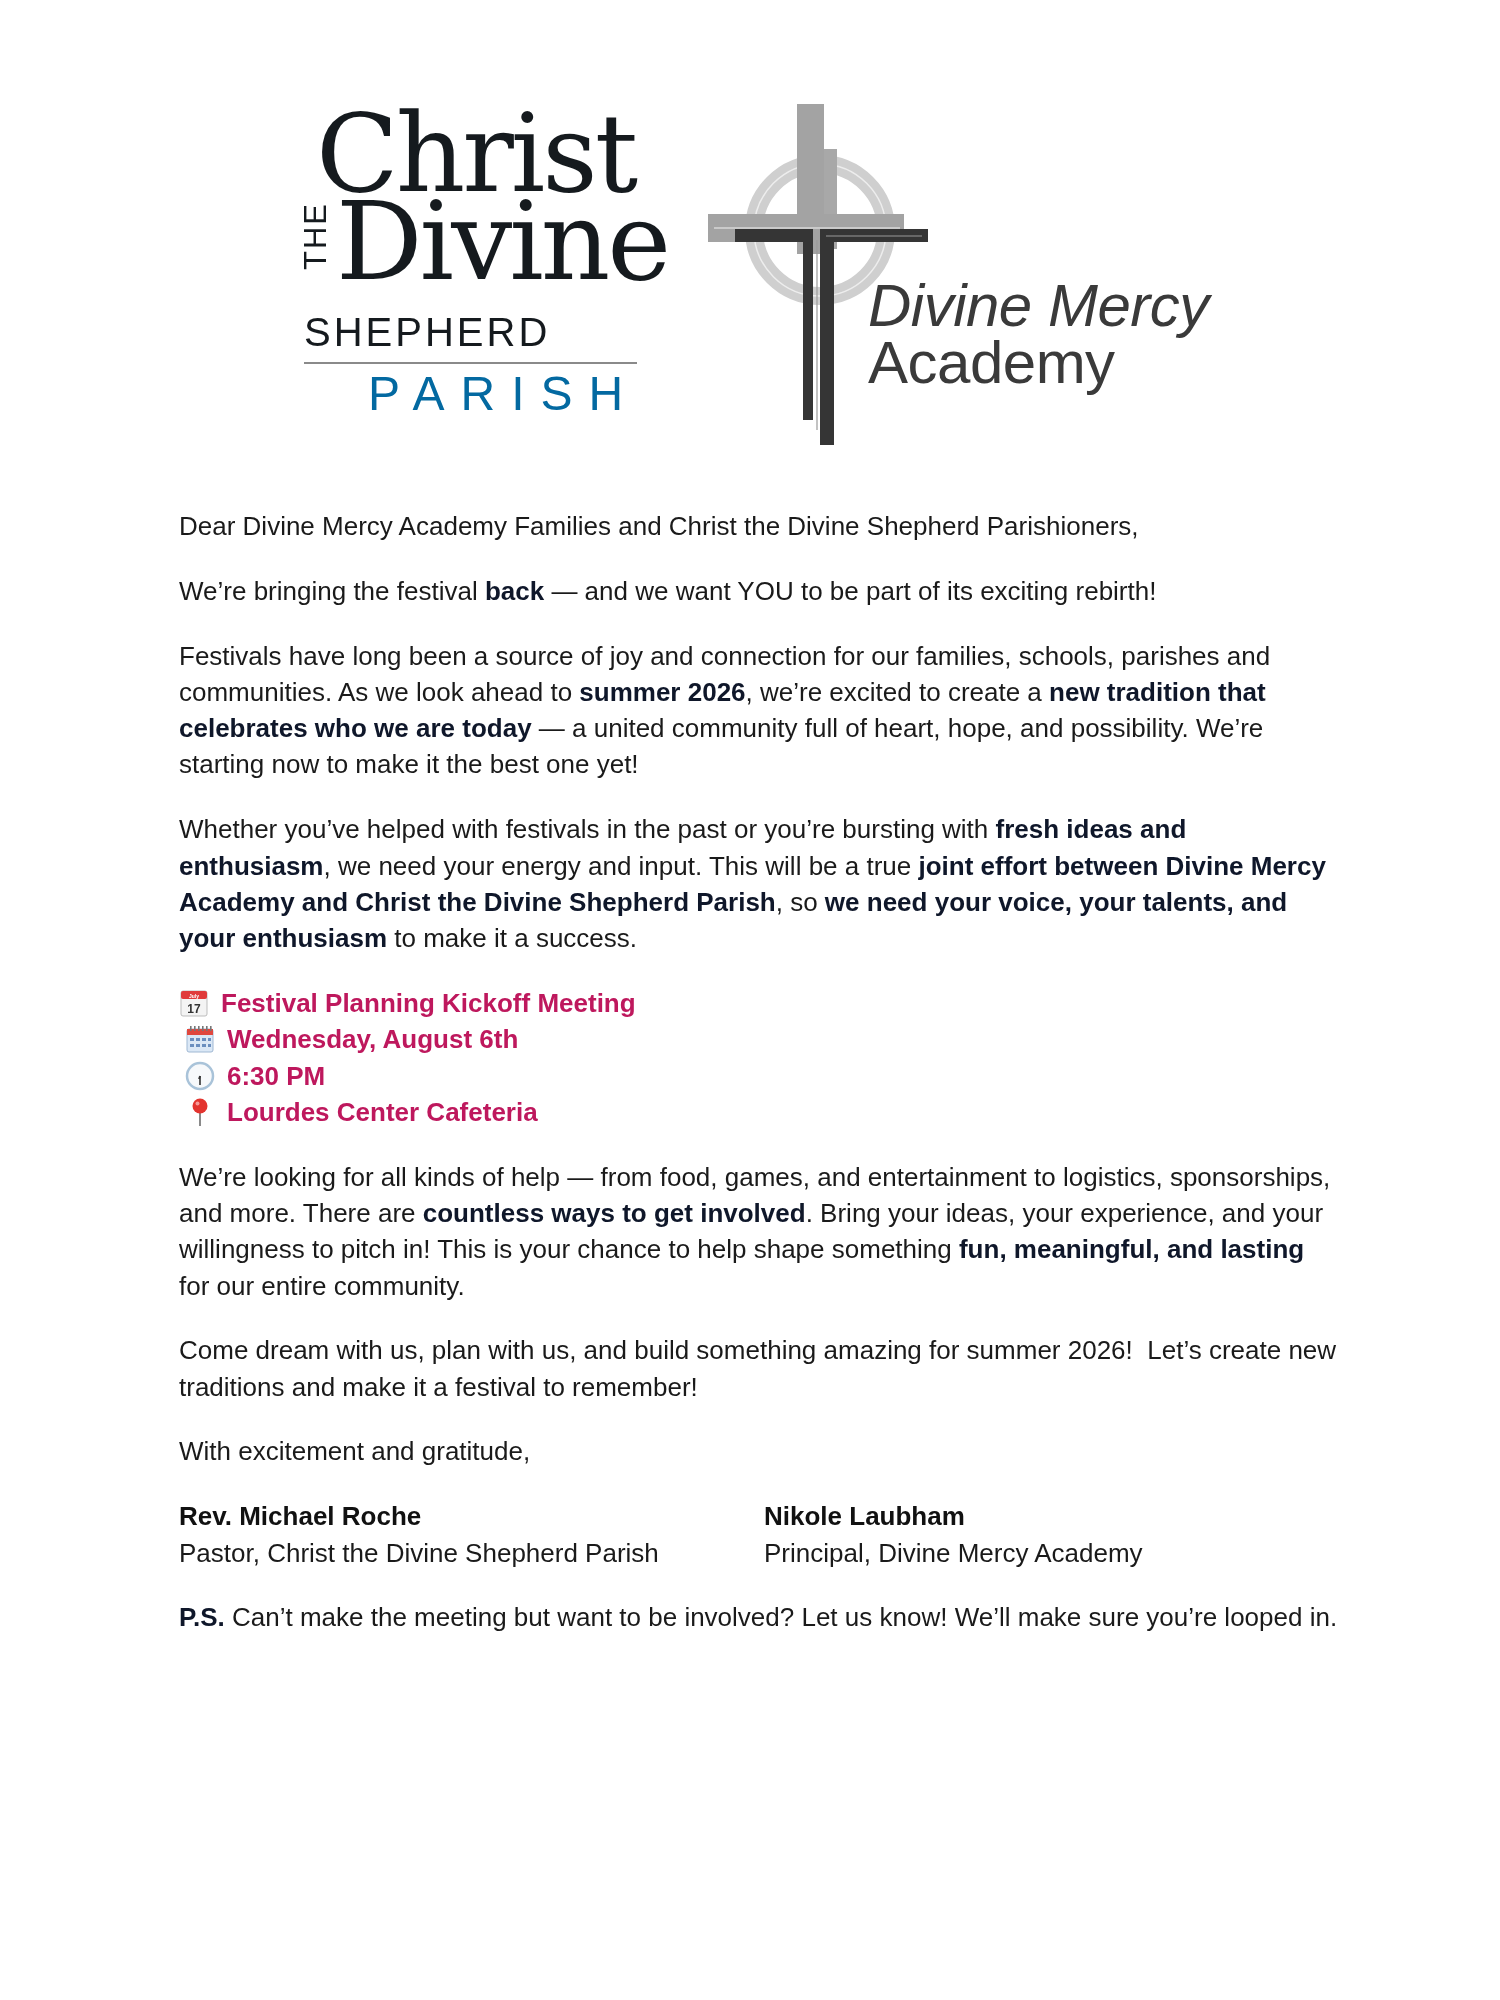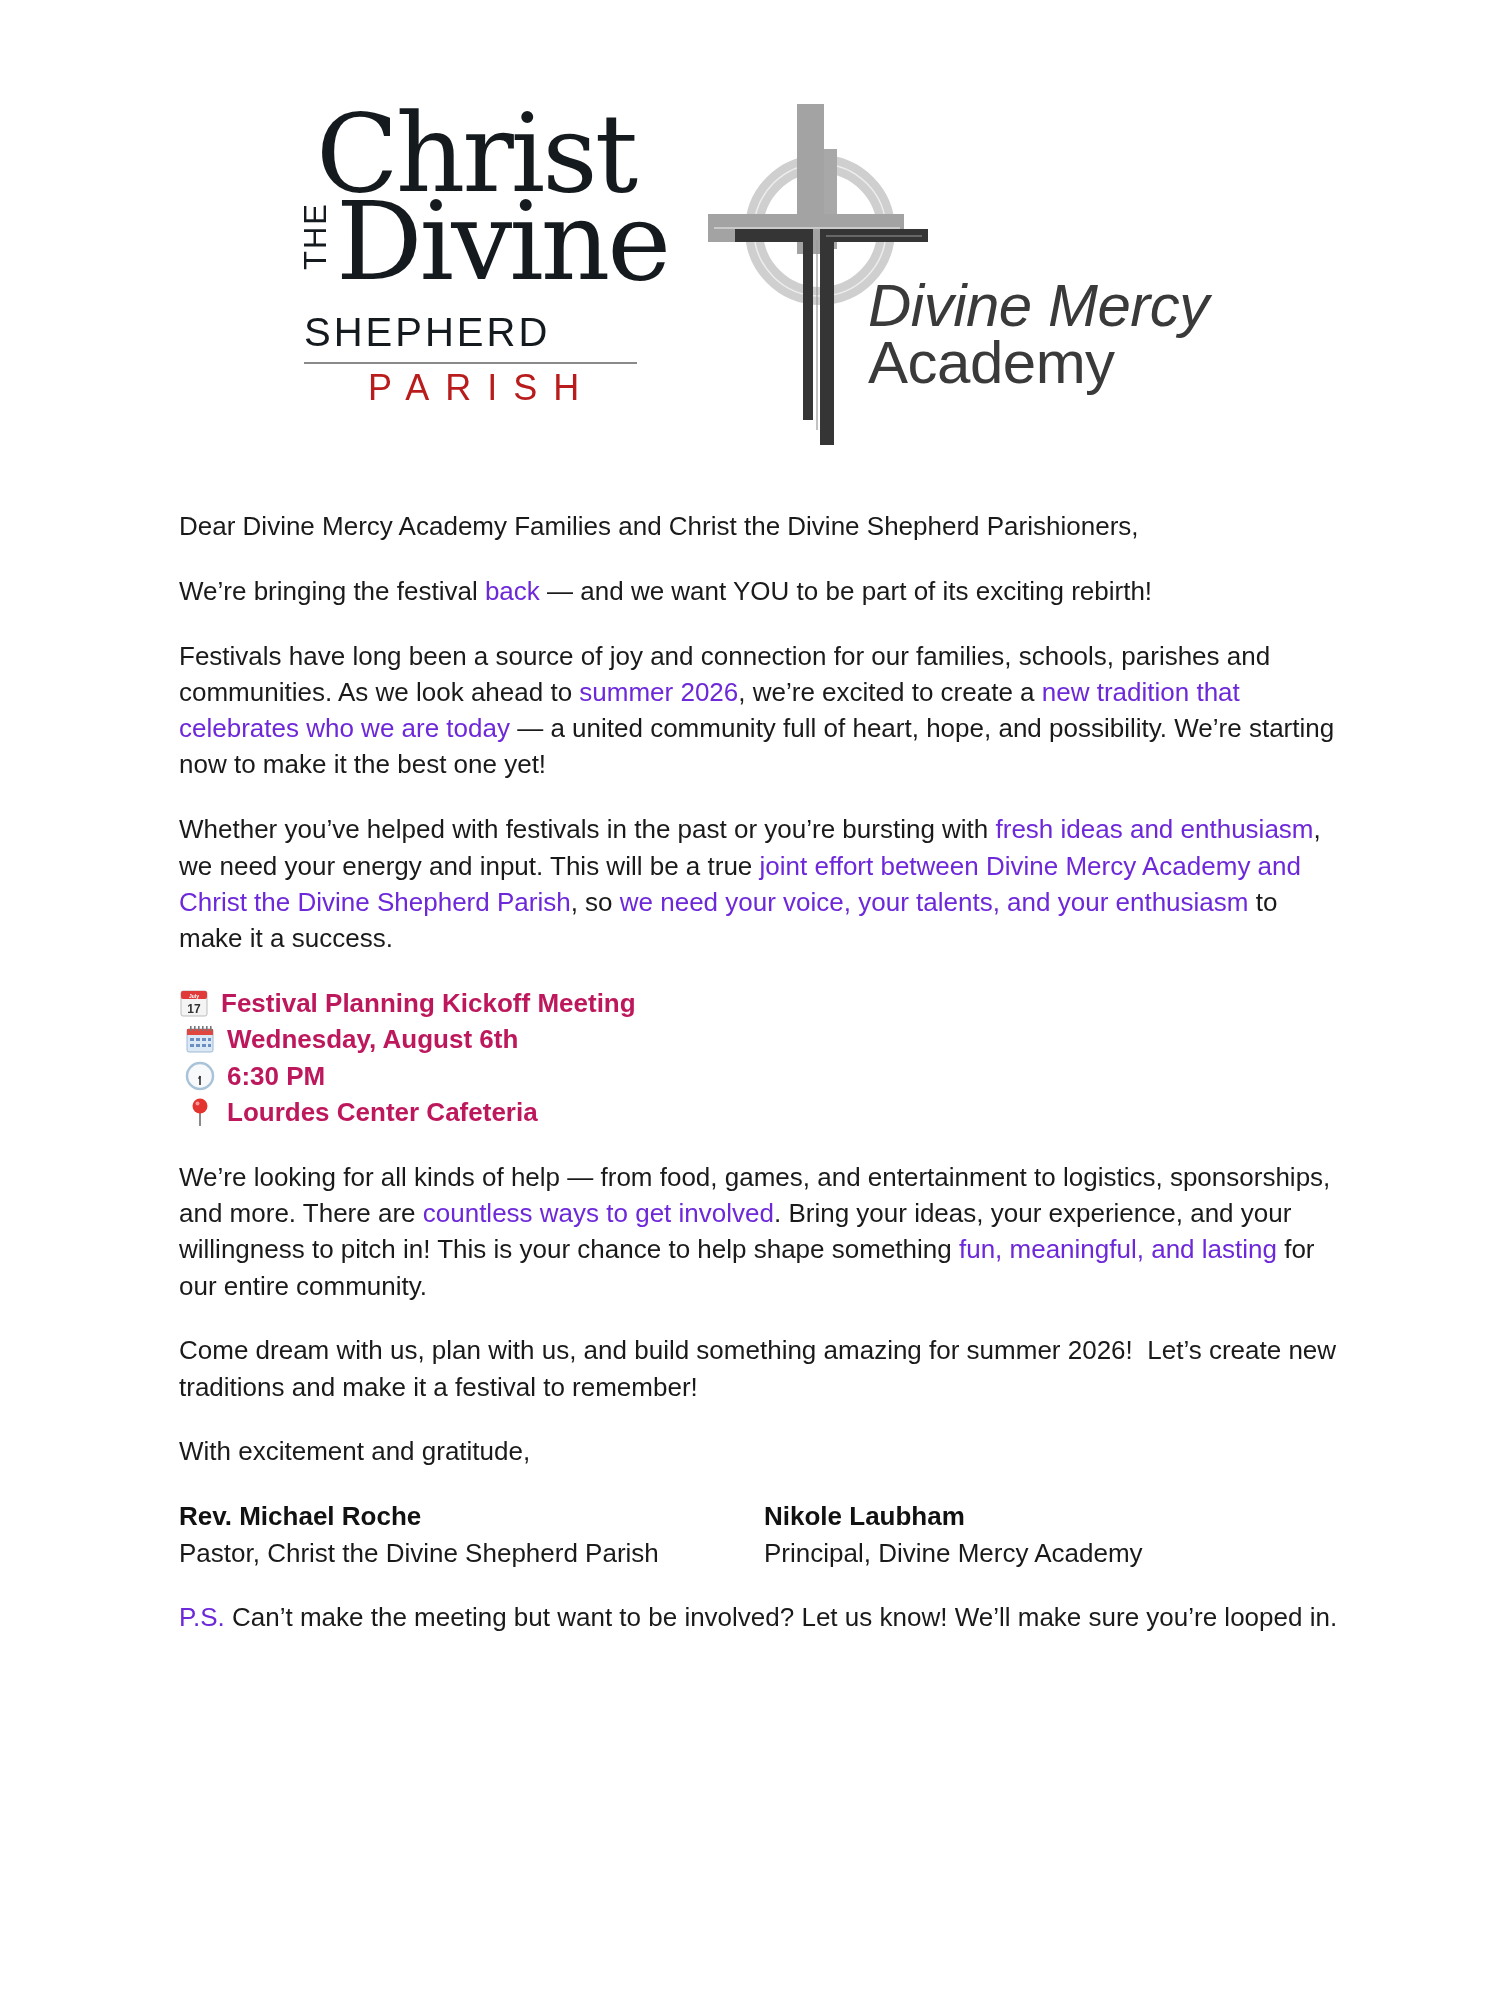--- a/index.html
+++ b/index.html
@@ -13,33 +13,33 @@
                font-size: 108px; line-height: 1; color: #151a1e; letter-spacing: -3px; }
   .lp-the { position: absolute; left: -2px; top: 170px; font-family: "Liberation Sans", sans-serif;
             font-size: 31px; color: #151a1e; transform: rotate(-90deg); transform-origin: left top;
             letter-spacing: 2px; }
   .lp-divine { position: absolute; left: 36px; top: 88px; font-family: "DejaVu Serif", serif;
                font-size: 108px; line-height: 1; color: #151a1e; letter-spacing: -3px; }
   .lp-shepherd { position: absolute; left: 4px; top: 192px; font-family: "Liberation Sans", sans-serif;
                  font-size: 40px; line-height: 1; color: #151a1e; letter-spacing: 3px; margin-top: 20px; }
   .lp-rule { position: absolute; left: 4px; top: 262px; width: 333px; height: 2px; background: #8a8a8a; }
   .lp-parish { position: absolute; left: 68px; top: 268px; font-family: "Liberation Sans", sans-serif;
-               font-size: 36px; line-height: 1.1; color: #b91c1c; letter-spacing: 16px; font-weight: 300; }
+               font-size: 48px; line-height: 1.1; color: #0369a1; letter-spacing: 16px; font-weight: 300; }
 
   .logo-academy { position: absolute; left: 700px; top: 90px; width: 560px; height: 340px; }
   .logo-academy svg { position: absolute; left: 0; top: 0; }
   .la-line1, .la-line2 { position: absolute; left: 168px; font-family: "Liberation Sans", sans-serif;
                         font-size: 60px; line-height: 1; color: #3a3a3a; font-weight: 400; letter-spacing: -0.5px; }
   .la-line1 { top: 186px; font-style: italic; }
   .la-line2 { top: 243px; }
 
   
   .letter { position: absolute; left: 179px; top: 508px; width: 1160px; font-size: 26px; line-height: 36.3px; }
   .para { margin: 0 0 28.5px 0; }
-  .para b { font-weight: 400; color: #6d28d9; }
+  .para b { font-weight: 700; color: #0f172a; }
   .meeting { margin: 0 0 28.5px 0; }
   .meeting-line { display: flex; align-items: center; height: 36.3px; font-weight: 700; color: #be185d; }
   .mi { display: inline-block; width: 34px; height: 30px; margin-right: 8px; position: relative; flex: 0 0 auto; }
   .meeting-line .mi.indent { margin-left: 6px; width: 34px; margin-right: 8px; }
 
   .sig { display: flex; margin: 0 0 28.5px 0; gap: 10px; }
   .sig-col { width: 633px; }
   .sig-col b { font-weight: 700; color: #111; }
 </style>
 </head>

